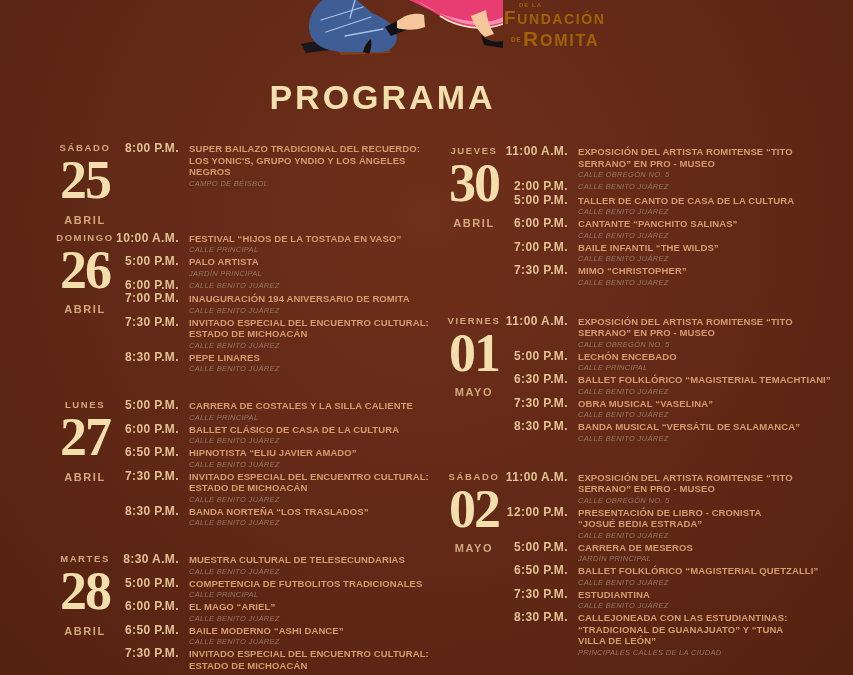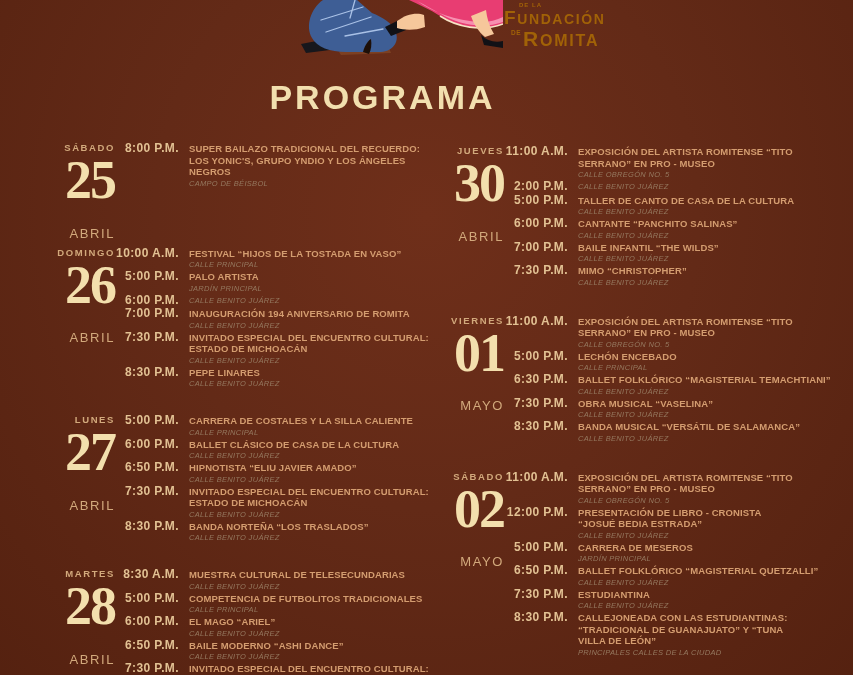--- a/index.html
+++ b/index.html
@@ -7,38 +7,38 @@
     width:853px;height:675px;overflow:hidden;position:relative;
     background:radial-gradient(ellipse at 50% 32%, #6f2f1a 0%, #632a17 45%, #511f0e 115%);
     font-family:"Liberation Sans", sans-serif;
     -webkit-font-smoothing:antialiased;
   }
   .illustration{position:absolute;left:293px;top:0;width:210px;height:58px}
   .logo{position:absolute;left:504px;top:2px;color:#a16207;font-weight:bold;line-height:1.05}
   .logo-dela{font-size:6px;letter-spacing:1px;margin-left:15px}
   .logo-fundacion{font-size:14px;letter-spacing:1.6px}
   .logo-fundacion::first-letter{font-size:19px}
-  .logo-romita-row{margin-left:7px;display:flex;align-items:flex-start}
+  .logo-romita-row{margin-left:7px;display:flex;align-items:center}
   .logo-de{font-size:6.5px;letter-spacing:.5px;margin:2px 2px 0 0}
   .logo-romita{font-size:16px;letter-spacing:1.8px}
   .logo-romita::first-letter{font-size:21px}
   .title{
     position:absolute;top:78px;left:0;width:765px;margin:0;text-align:center;
     color:#f2dfae;font-size:34px;font-weight:bold;letter-spacing:3px;
   }
   .columns{position:absolute;top:142px;left:55px;display:flex}
   .col{width:389px;flex-shrink:0}
   .col-right{padding-top:3px}
   .day-section{display:flex;margin-bottom:24px}
   .col-right .day-section{margin-bottom:26px}
   .col-left .day-section:first-child{margin-bottom:6px}
-  .day-block{width:60px;flex-shrink:0;text-align:right;color:#d2a97c}
+  .day-block{width:60px;flex-shrink:0;text-align:center;color:#d2a97c}
   .day-name{font-size:9.5px;font-weight:bold;letter-spacing:1.6px;margin-bottom:3px;white-space:nowrap}
   .day-number{font-family:"Liberation Serif", serif;font-weight:bold;font-size:54px;line-height:.92;color:#f3dfad;letter-spacing:-2px}
-  .day-month{font-size:13px;font-weight:normal;letter-spacing:1.6px;margin-top:20px}
+  .day-month{font-size:11px;font-weight:bold;letter-spacing:1.6px;margin-top:8px}
   .events{flex:1;padding-top:1px}
   .event{display:flex;margin-bottom:2px}
   .event-time{width:64px;flex-shrink:0;text-align:right;padding-right:10px;
     font-size:12px;font-weight:bold;letter-spacing:.4px;color:#e2c193;line-height:11.5px}
   .event-info{flex:1;min-width:0}
   .event-title{font-size:9.5px;font-weight:bold;letter-spacing:.1px;color:#d49d70;
     line-height:11.5px;white-space:pre-line}
   .event-venue{font-size:7.5px;font-style:italic;letter-spacing:.3px;color:#95785f;line-height:9px;margin-top:1px}
 </style>
 </head>

